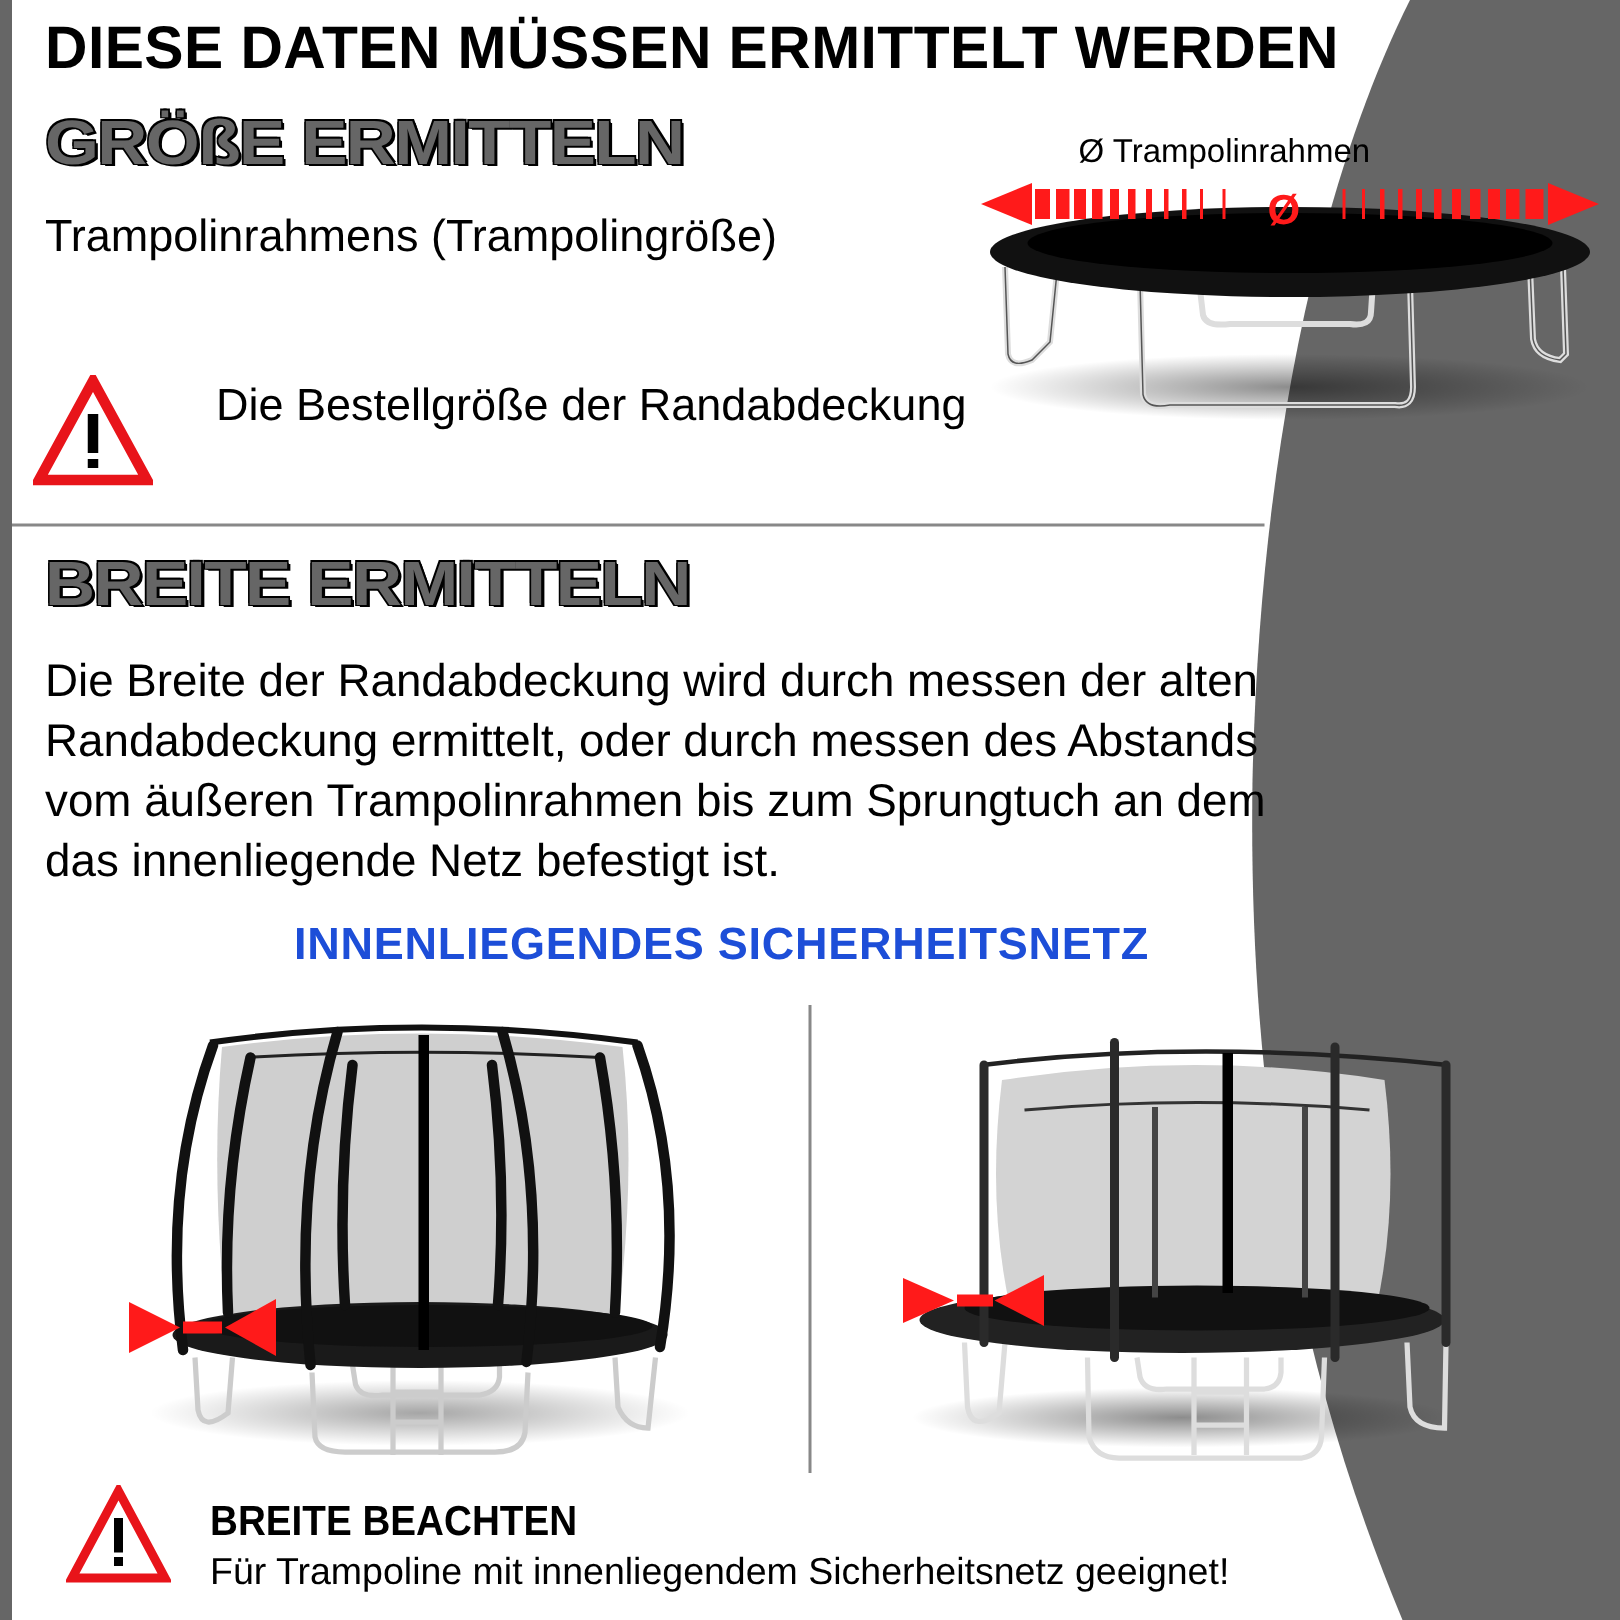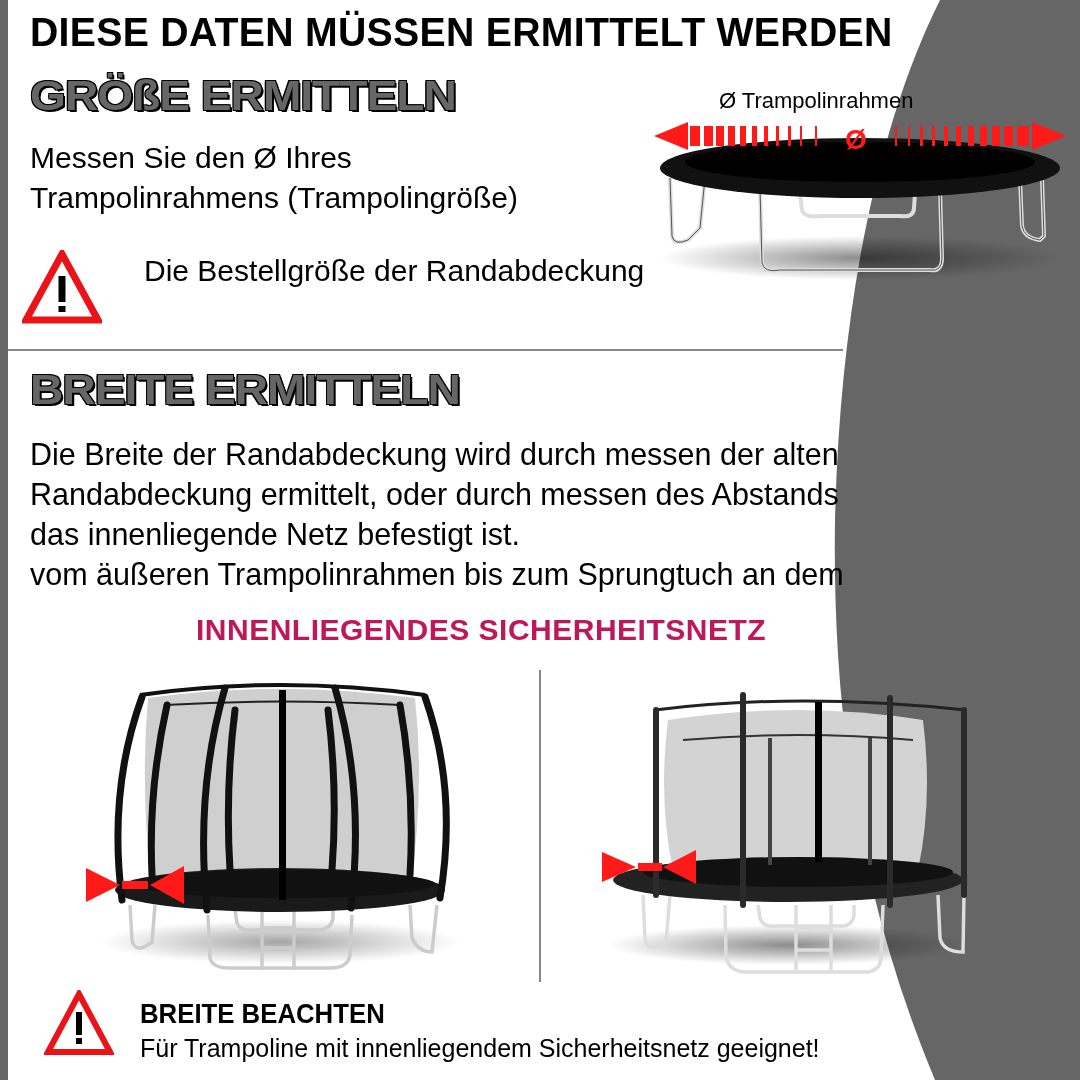--- a/index.html
+++ b/index.html
@@ -8,21 +8,21 @@
   .left-strip { position:absolute; left:0; top:0; width:8px; height:1080px; background:#666666; z-index:1; }
   .layer { position:absolute; z-index:2; }
   .main-title { left:30px; top:10px; font-size:40px; font-weight:bold; color:#000; letter-spacing:0.3px; transform:scaleX(0.98); transform-origin:left; white-space:nowrap; }
   .outline-heading { font-size:44px; font-weight:900; color:#666666; letter-spacing:-1px; white-space:nowrap; text-shadow: 2px 2px 0 #000, -1px -1px 0 #000, 1px -1px 0 #000, -1px 1px 0 #000, 1px 1px 0 #000; transform:scaleX(1.05) scaleY(0.95); transform-origin:left top; }
   .h-groesse { left:30px; top:72px; }
   .h-breite { left:30px; top:366px; }
   .body-text { font-size:30px; color:#000; line-height:40px; white-space:nowrap; }
   .t-messen { left:30px; top:138px; }
   .warn-text { left:124px; top:251px;margin-left:20px; }
   .breite-text { left:30px; top:434px; font-size:30.5px; line-height:40px; }
-  .net-title { left:196px; top:613px; font-size:30px; font-weight:bold; color:#be185d; white-space:nowrap; letter-spacing:0.5px; }
+  .net-title { left:196px; top:613px; font-size:30px; font-weight:bold; color:#1d4ed8; white-space:nowrap; letter-spacing:0.5px; }
   .divider-h { position:absolute; left:8px; top:349px; width:835px; height:2px; background:#888; z-index:2; }
   .divider-v { position:absolute; left:539px; top:670px; width:2px; height:312px; background:#888; z-index:2; }
   .frame-label { left:719px; top:88px; font-size:22px; color:#000; white-space:nowrap; }
   .warn-icon { position:absolute; z-index:2; }
   .bb-title { left:140px; top:998px; font-size:28px; font-weight:bold; color:#000; white-space:nowrap; transform:scaleX(0.92); transform-origin:left; }
   .bb-text { left:140px; top:1034px; font-size:25px; color:#000; white-space:nowrap; }
   svg.illus { position:absolute; z-index:2; }
 </style>
 </head>
 <body>
@@ -30,21 +30,20 @@
 <svg class="bg-shape" viewBox="0 0 1080 1080">
   <path d="M940,0 C880,120 840,300 835,520 C832,720 860,900 935,1080 L1080,1080 L1080,0 Z" fill="#666666"></path>
 </svg>
 <div class="left-strip"></div>
 
 <div class="layer main-title">DIESE DATEN MÜSSEN ERMITTELT WERDEN</div>
 
 <div class="layer outline-heading h-groesse">GRÖßE ERMITTELN</div>
 
 <div class="layer body-text t-messen">
-  <div>Messen Sie den Ø Ihres</div>
   <div>Trampolinrahmens (Trampolingröße)</div>
 </div>
 
 <div class="layer frame-label">Ø Trampolinrahmen</div>
 
 <svg class="illus" style="left:650px;top:118px;" width="420" height="170" viewBox="0 0 420 170">
   <defs>
     <radialGradient id="shadow1" cx="50%" cy="50%" r="50%">
       <stop offset="0%" stop-color="#000" stop-opacity="0.45"></stop>
       <stop offset="100%" stop-color="#000" stop-opacity="0"></stop>
@@ -107,22 +106,22 @@
   <div>Die Bestellgröße der Randabdeckung</div>
 </div>
 
 <div class="divider-h"></div>
 
 <div class="layer outline-heading h-breite">BREITE ERMITTELN</div>
 
 <div class="layer body-text breite-text">
   <div>Die Breite der Randabdeckung wird durch messen der alten</div>
   <div>Randabdeckung ermittelt, oder durch messen des Abstands</div>
+  <div>vom äußeren Trampolinrahmen bis zum Sprungtuch an dem</div>
   <div>das innenliegende Netz befestigt ist.</div>
-  <div>vom äußeren Trampolinrahmen bis zum Sprungtuch an dem</div>
 </div>
 
 <div class="layer net-title">INNENLIEGENDES SICHERHEITSNETZ</div>
 
 <svg class="illus" style="left:80px;top:670px;" width="400" height="310" viewBox="0 0 400 310">
   <defs>
     <radialGradient id="sh2" cx="50%" cy="50%" r="50%">
       <stop offset="0%" stop-color="#000" stop-opacity="0.35"></stop>
       <stop offset="100%" stop-color="#000" stop-opacity="0"></stop>
     </radialGradient>

